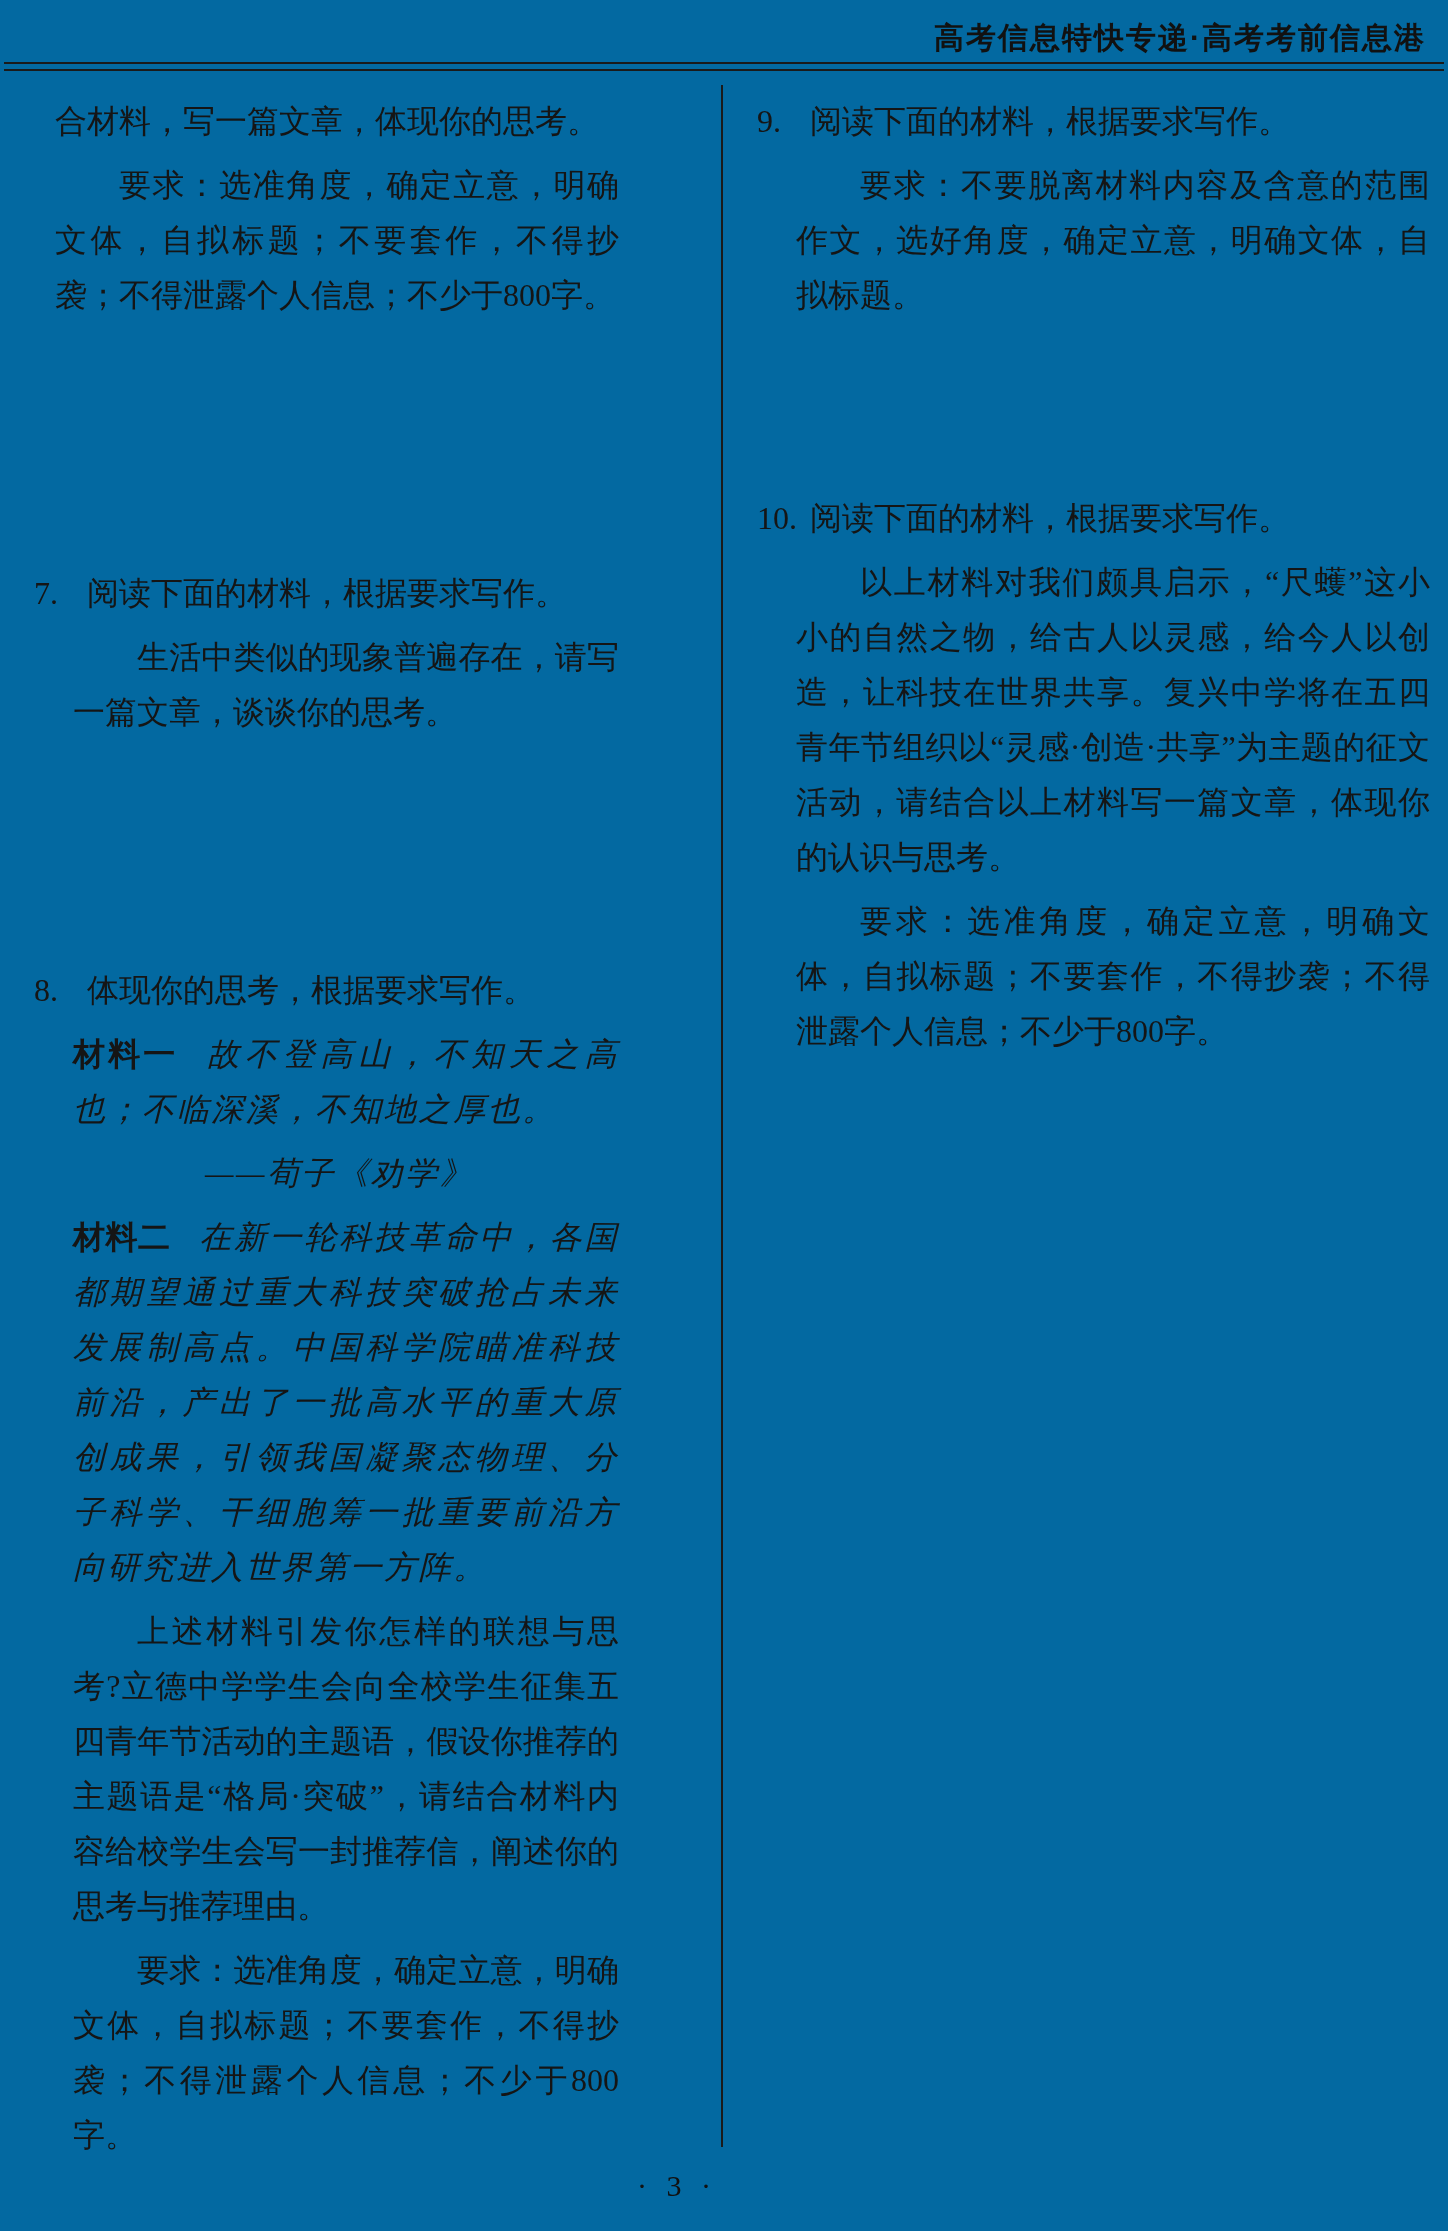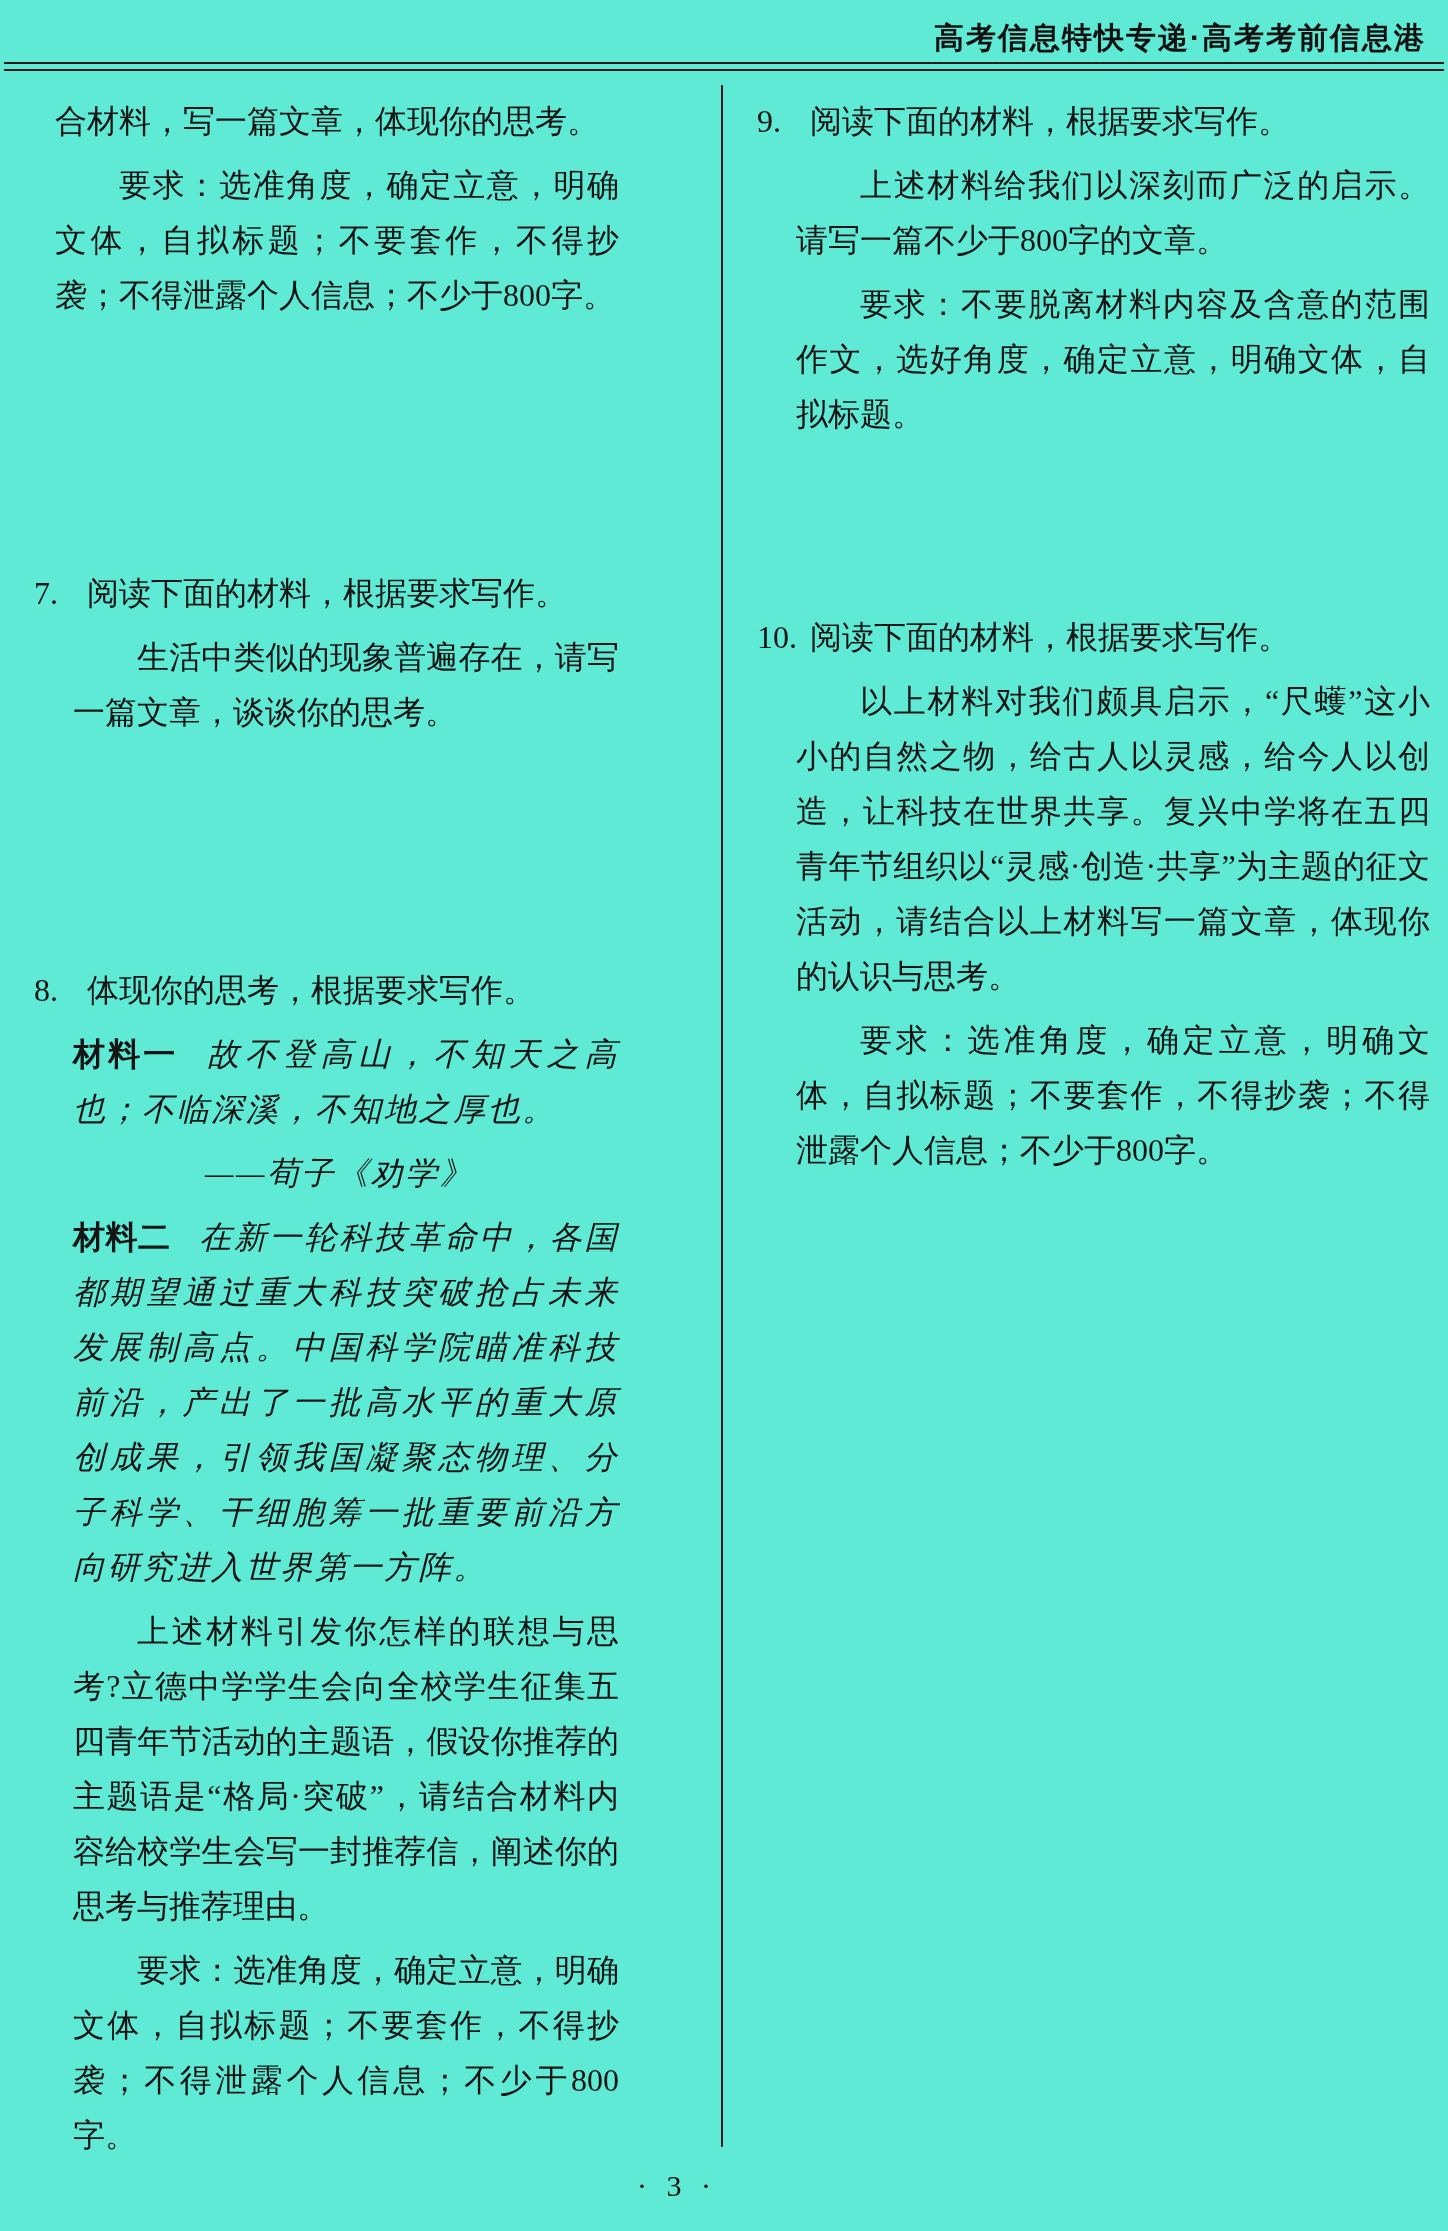--- a/index.html
+++ b/index.html
@@ -1,20 +1,20 @@
 <!DOCTYPE html>
 <html><head>
 <meta charset="utf-8">
 <style>
   html,body { margin:0; padding:0; background:#ffffff; }
   .page {
     position: relative;
     width: 1448px;
     height: 2231px;
-    background: #5eead4;
+    background: #0369a1;
     color: #151515;
     font-family: "Liberation Serif", "DejaVu Serif", serif;
     font-size: 32px;
     line-height: 55px;
     overflow: hidden;
   }
   .header {
     height: 62px;
     padding: 10px 22px 0 0;
     text-align: right;
@@ -127,21 +127,20 @@
 
     </div>
 
     <div class="divider"></div>
 
     <div class="col col-right">
 
       <div class="question">
         <span class="qnum">9.</span>
         <p class="qtitle">阅读下面的材料，根据要求写作。</p>
-        <p class="indent">上述材料给我们以深刻而广泛的启示。请写一篇不少于800字的文章。</p>
         <p class="indent">要求：不要脱离材料内容及含意的范围作文，选好角度，确定立意，明确文体，自拟标题。</p>
       </div>
 
       <div class="spacer-c"></div>
 
       <div class="question">
         <span class="qnum">10.</span>
         <p class="qtitle">阅读下面的材料，根据要求写作。</p>
         <p class="indent">以上材料对我们颇具启示，“尺蠖”这小小的自然之物，给古人以灵感，给今人以创造，让科技在世界共享。复兴中学将在五四青年节组织以“灵感·创造·共享”为主题的征文活动，请结合以上材料写一篇文章，体现你的认识与思考。</p>
         <p class="indent">要求：选准角度，确定立意，明确文体，自拟标题；不要套作，不得抄袭；不得泄露个人信息；不少于800字。</p>

